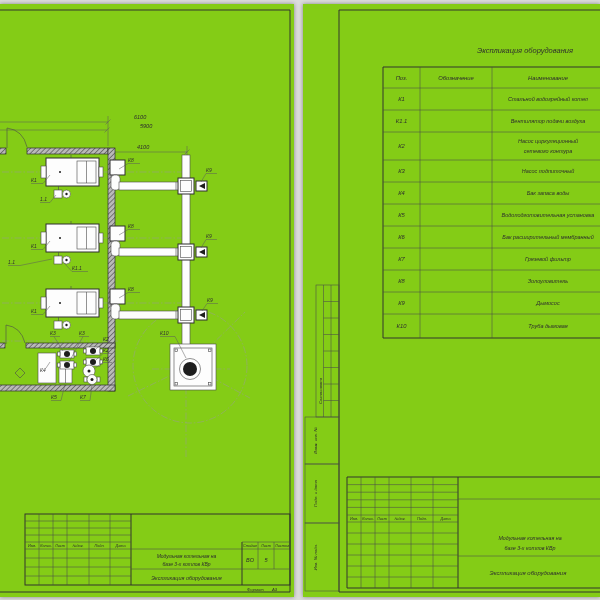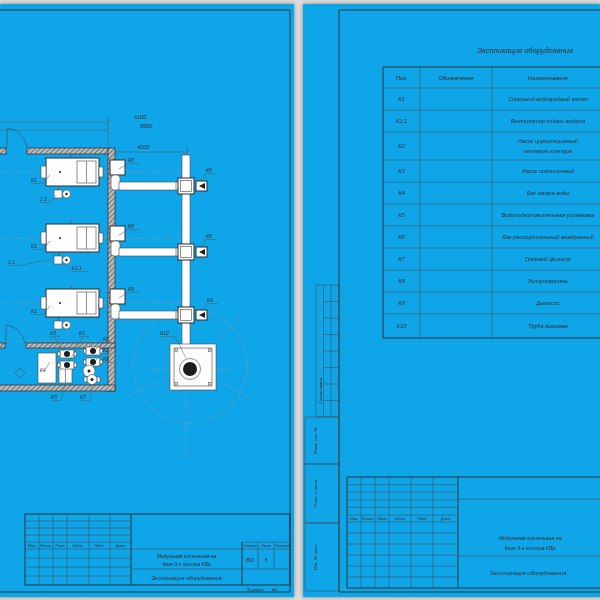--- a/index.html
+++ b/index.html
@@ -1,18 +1,18 @@
 <!DOCTYPE html>
 <html><head>
 <meta charset="utf-8">
 <style>
   html,body{margin:0;padding:0;}
   .canvas{position:relative;width:600px;height:600px;background:#dcdcdc;overflow:hidden;
           font-family:"Liberation Sans",sans-serif;}
-  .sheet{position:absolute;background:#0ea5e9;box-shadow:0 0 4px rgba(0,0,0,.4);overflow:hidden;}
+  .sheet{position:absolute;background:#84cc16;box-shadow:0 0 4px rgba(0,0,0,.4);overflow:hidden;}
   .sheet.left{left:0;top:4px;width:294px;height:593px;}
   .sheet.right{left:303px;top:4px;width:297px;height:593px;}
   svg{display:block;}
   
   .s1{stroke:#4a4a4a;stroke-width:.6;fill:none;}
   .fw{fill:#fdfdfd;stroke:#2e2e2e;stroke-width:1;}
   .ft{fill:#fdfdfd;stroke:#4a4a4a;stroke-width:.6;}
   .cl{stroke:#9a9a9a;stroke-width:.5;fill:none;stroke-dasharray:7 2 1.5 2;}
   .dm{stroke:#5a5a5a;stroke-width:.5;fill:none;}
   .grid{stroke:#4a4a4a;stroke-width:.55;fill:none;}

